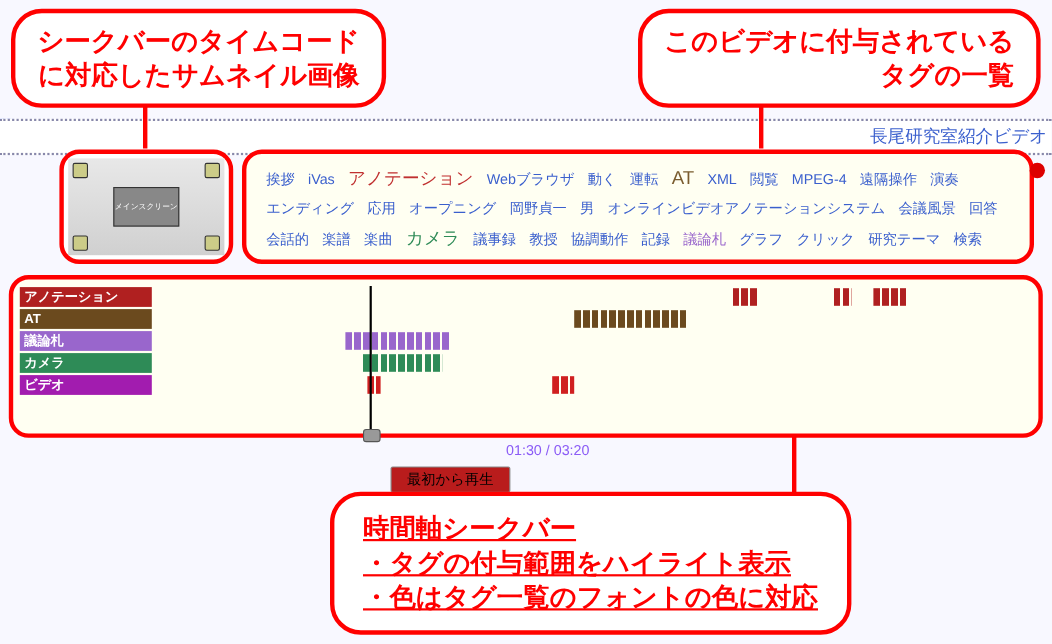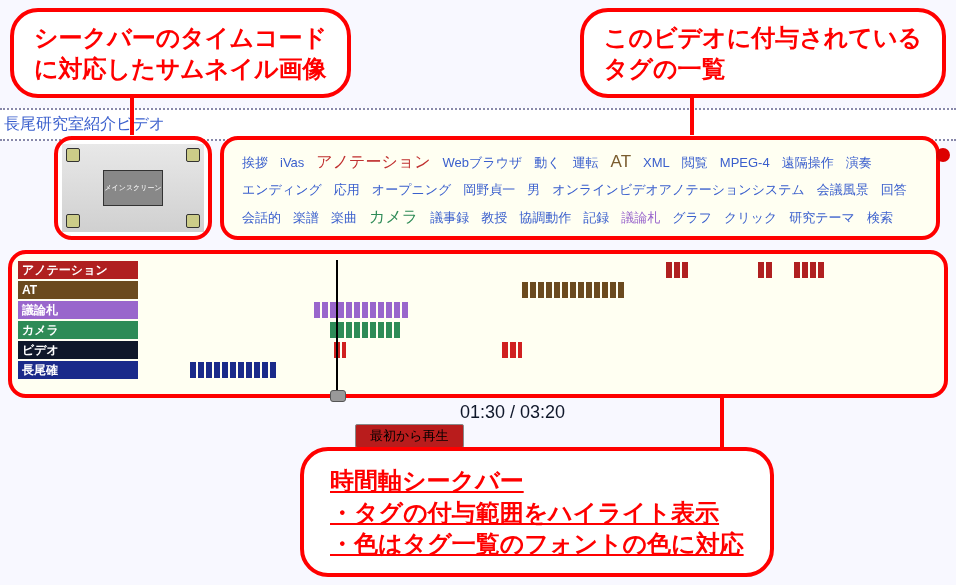--- a/index.html
+++ b/index.html
@@ -1,40 +1,40 @@
 <!DOCTYPE html>
 <html><head>
 <meta charset="utf-8">
 <style>
 *{box-sizing:border-box;margin:0;padding:0}
 body{font-family:"MS PGothic",sans-serif;background:#f8f8ff;width:956px;height:585px;position:relative;overflow:hidden}
-.callout{position:absolute;background:#fff;border:4px solid #f00;border-radius:28px;padding:10px 20px;color:#f00;font-size:24px;font-weight:bold;text-align:left;line-height:1.3;z-index:10}
+.callout{position:absolute;background:#fff;border:4px solid #f00;border-radius:28px;padding:10px 20px;color:#f00;font-size:24px;font-weight:bold;text-align:right;line-height:1.3;z-index:10}
 .callout.top-left{top:8px;left:10px}
 .callout.top-right{top:8px;right:10px}
 .callout.bottom{bottom:8px;left:300px;text-align:left;padding:14px 26px}
 .connector{position:absolute;background:#f00;z-index:9}
 .conn-tl{top:95px;left:130px;width:4px;height:40px}
 .conn-tr{top:95px;left:690px;width:4px;height:40px}
 .conn-b{top:395px;left:720px;width:4px;height:55px}
-.title-bar{position:absolute;top:108px;left:0;right:0;text-align:left;color:#3a5fcd;font-size:16px;border-top:2px dotted #88a;border-bottom:2px dotted #88a;padding:4px;background:#fff}
+.title-bar{position:absolute;top:108px;left:0;right:0;text-align:right;color:#3a5fcd;font-size:16px;border-top:2px dotted #88a;border-bottom:2px dotted #88a;padding:4px;background:#fff}
 .thumb-wrap{position:absolute;top:136px;left:54px;width:158px;height:104px;border:4px solid #f00;border-radius:18px;background:#fff;padding:4px}
 .thumb{width:100%;height:100%;background:linear-gradient(#e8e8e8,#d0d0d0);display:flex;flex-direction:column;align-items:center;justify-content:center;font-size:8px;color:#333;position:relative}
 .thumb-screen{width:60px;height:36px;background:#888;border:1px solid #333;font-size:7px;color:#fff;display:flex;align-items:center;justify-content:center}
 .thumb-node{position:absolute;width:14px;height:14px;background:#cc8;border:1px solid #333;border-radius:2px}
 .tags-wrap{position:absolute;top:136px;left:220px;width:720px;height:104px;border:4px solid #f00;border-radius:18px;background:#fffff2;padding:8px 12px;overflow:hidden}
 .tag{display:inline-block;margin:4px 6px;font-size:13px;cursor:pointer}
 .timeline-wrap{position:absolute;top:250px;left:8px;width:940px;height:148px;border:4px solid #f00;border-radius:18px;background:#fffff2;padding:6px;position:absolute}
 .tracks{position:relative;height:120px}
 .track{display:flex;height:20px;align-items:center}
 .track-label{width:120px;height:18px;color:#fff;font-size:12px;padding:0 4px;display:flex;align-items:center;font-weight:bold}
 .track-lane{flex:1;position:relative;height:18px}
 .seg{position:absolute;top:1px;height:16px;background-image:repeating-linear-gradient(90deg,currentColor 0,currentColor 6px,transparent 6px,transparent 8px)}
 .playhead{position:absolute;top:0;bottom:-12px;width:2px;background:#000;left:318px}
 .playhead::after{content:"";position:absolute;bottom:-10px;left:-6px;width:14px;height:10px;background:#999;border:1px solid #555;border-radius:3px}
-.time-text{position:absolute;top:402px;left:460px;font-size:18px;color:#0f172a}
+.time-text{position:absolute;top:402px;left:460px;font-size:13px;color:#8b5cf6}
 .play-buttons{position:absolute;top:424px;left:355px;display:flex;gap:8px}
 .play-buttons button{font-size:13px;padding:2px 14px;background:#b91c1c;border:1px solid #888;border-radius:2px;cursor:pointer}
 .rec-icon{position:absolute;top:148px;right:6px;width:14px;height:14px;background:#d00;border-radius:50%;z-index:5}
 .bg-bar{position:absolute;top:108px;left:0;width:12px;height:12px;background:repeating-conic-gradient(#5a7fff 0 25%,#fff 0 50%) 0 0/6px 6px}
 </style>
 </head>
 <body>
 
 <div class="bg-bar"></div>
 
@@ -83,30 +83,24 @@
           <div class="seg" style="left: 22%; width: 12%; color: rgb(153, 102, 204);"></div>
         </div>
       </div>
       <div class="track">
         <div class="track-label" style="background: rgb(46, 139, 87);">カメラ</div>
         <div class="track-lane">
           <div class="seg" style="left: 24%; width: 9%; color: rgb(46, 139, 87);"></div>
         </div>
       </div>
       <div class="track">
-        <div class="track-label" style="background: #0f172a; font-family: Liberation Serif, serif;">ビデオ</div>
+        <div class="track-label" style="background: #a21caf; font-family: Liberation Serif, serif;">ビデオ</div>
         <div class="track-lane">
           <div class="seg" style="left: 24.5%; width: 1.5%; color: rgb(208, 32, 32);"></div>
           <div class="seg" style="left: 45.5%; width: 2.5%; color: rgb(208, 32, 32);"></div>
-        </div>
-      </div>
-      <div class="track">
-        <div class="track-label" style="background: rgb(26, 42, 138);">長尾確</div>
-        <div class="track-lane">
-          <div class="seg" style="left: 6.5%; width: 11%; color: rgb(26, 42, 138);"></div>
         </div>
       </div>
       <div class="playhead"></div>
   </div>
 </div>
 
 <div class="time-text">01:30 / 03:20</div>
 
 <div class="play-buttons">
   <button>最初から再生</button>

